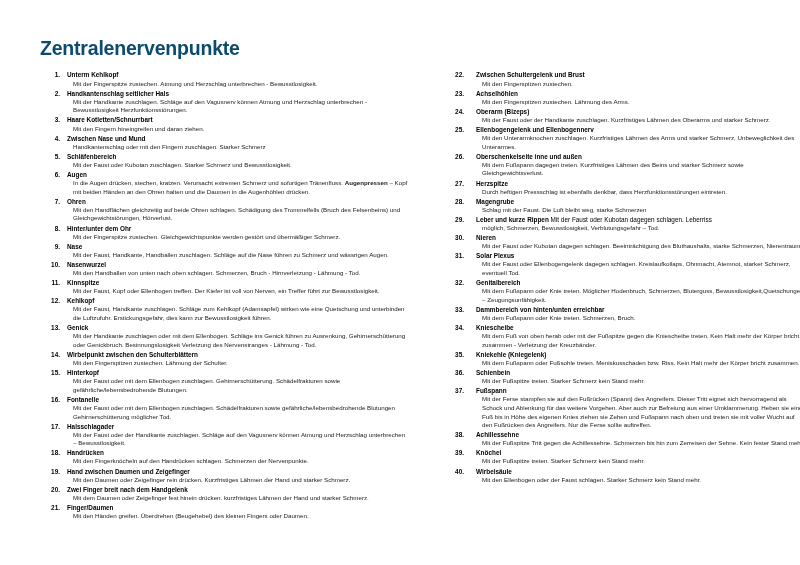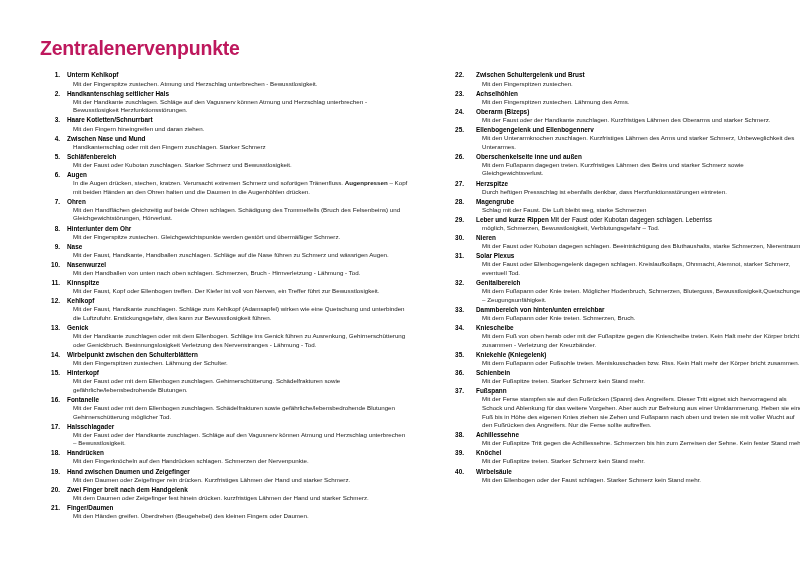--- a/index.html
+++ b/index.html
@@ -22,21 +22,21 @@
     box-sizing: border-box;
     padding: 38px 26px 10px 36px;
     background: #ffffff;
   }
   .doc-title {
     font-size: 19.5px;
     font-weight: bold;
     letter-spacing: -0.2px;
     line-height: 1.1;
     margin: 0 0 11px 4px;
-    color: #be185d;
+    color: #0c4a6e;
   }
   .columns {
     display: flex;
     align-items: flex-start;
     gap: 12px;
   }
   .col {
     width: 372px;
     flex: 0 0 372px;
   }

